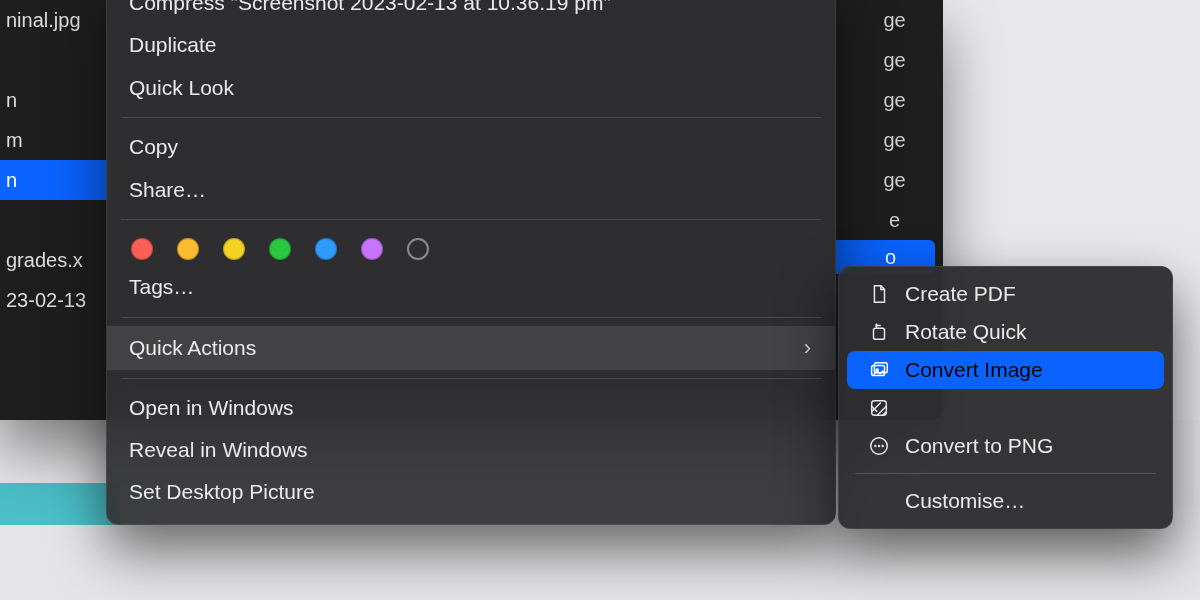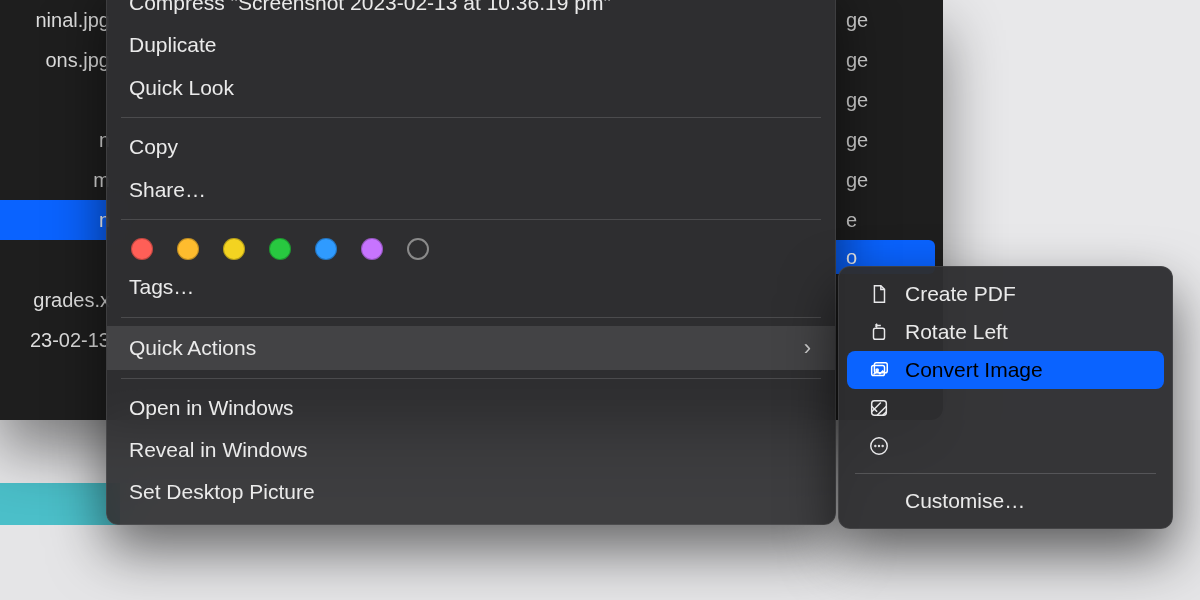--- a/index.html
+++ b/index.html
@@ -17,21 +17,21 @@
   .bg-light { position:absolute; left:0; right:0; bottom:0; height:180px; background:#e5e5e7; }
   .bg-teal  { position:absolute; left:0; bottom:75px; width:120px; height:42px; background:#4bbfc9; }
   .window {
     position:absolute; left:0; top:0; width:943px; height:420px;
     background:#1e1e1e; border-bottom-right-radius:12px;
     box-shadow: 0 30px 60px rgba(0,0,0,.45);
   }
 
   
   .filelist { position:absolute; left:0; top:0; width:110px; }
-  .filelist .fi { height:40px; line-height:40px; padding-left:6px; white-space:nowrap; overflow:hidden; color:#ddd; font-size:20px;text-align:right; }
+  .filelist .fi { height:40px; line-height:40px; padding-left:6px; white-space:nowrap; overflow:hidden; color:#ddd; font-size:20px; }
   .filelist .sel { background:#0a63ff; color:#fff; }
   .filelist .spacer { height:40px; }
 
   
   .context-menu {
     position:absolute; left:106px; top:-25px; width:730px;
     background:rgba(48,48,50,0.92);
     border:1px solid rgba(255,255,255,0.08);
     border-radius:12px;
     padding:6px 0 10px;
@@ -49,21 +49,21 @@
   .menu-sep { height:1px; margin:8px 14px; background:rgba(255,255,255,0.14); }
   .chev { font-size:22px; color:#cfcfcf; margin-right:2px; }
 
   
   .tag-row { display:flex; gap:24px; padding:10px 24px 6px; align-items:center; }
   .tag-dot { width:22px; height:22px; border-radius:50%; box-shadow: inset 0 0 0 1px rgba(0,0,0,.25); }
   .tag-none { width:22px; height:22px; border-radius:50%; border:2px solid #8a8a8a; }
 
   
   .typecol { position:absolute; left:836px; top:0; width:107px; }
-  .typecol .tc { height:40px; line-height:40px; color:#cfcfcf; font-size:20px; text-align:left; padding-left:10px; overflow:hidden; }
+  .typecol .tc { height:40px; line-height:40px; color:#cfcfcf; font-size:20px; text-align:center; padding-left:10px; overflow:hidden; }
   .typecol .selrow { background:#0a63ff; color:#fff; border-top-right-radius:6px; border-bottom-right-radius:6px; margin-right:8px; height:34px; line-height:34px; }
 
   
   .submenu {
     position:absolute; left:838px; top:266px; width:335px;
     background:rgba(46,46,48,0.96);
     border:1px solid rgba(255,255,255,0.08);
     border-radius:12px;
     padding:8px 0;
     box-shadow: 0 25px 55px rgba(0,0,0,.6);
@@ -83,21 +83,20 @@
 </head>
 <body>
 
 <div class="bg-light"></div>
 <div class="bg-teal"></div>
 
 <div class="window">
 
   <div class="filelist">
     <div class="fi">ninal.jpg</div>
-    <div class="fi">ons.jpg</div>
     <div class="spacer"></div>
     <div class="fi">n</div>
     <div class="fi">m</div>
     <div class="fi sel">n</div>
     <div class="spacer"></div>
     <div class="fi">grades.x</div>
     <div class="fi">23-02-13</div>
   </div>
 
   <div class="typecol">
@@ -179,21 +178,21 @@
   </div>
 
 
   <div class="sub-item">
     <span class="ico">
       <svg viewBox="0 0 24 24" fill="none" stroke-width="1.6">
           <rect x="6" y="8" width="12" height="12" rx="2"></rect>
           <path d="M8 5h6M8 5l2-2M8 5l2 2"></path>
         </svg>
     </span>
-    <span>Rotate Left</span>
+    <span>Rotate Quick</span>
   </div>
 
   <div class="sub-item selected">
     <span class="ico">
       <svg viewBox="0 0 24 24" fill="none" stroke-width="1.6">
           <rect x="4" y="7" width="14" height="11" rx="2"></rect>
           <rect x="7" y="4" width="14" height="11" rx="2"></rect>
           <circle cx="10" cy="12" r="1.2"></circle>
           <path d="M6 17l4-4 3 3 3-3 2 2"></path>
         </svg>
@@ -212,20 +211,21 @@
 
   <div class="sub-item">
     <span class="ico">
       <svg viewBox="0 0 24 24" fill="none" stroke-width="1.6">
           <circle cx="12" cy="12" r="9"></circle>
           <circle cx="8" cy="12" r="0.5" fill="#e8e8ea"></circle>
           <circle cx="12" cy="12" r="0.5" fill="#e8e8ea"></circle>
           <circle cx="16" cy="12" r="0.5" fill="#e8e8ea"></circle>
         </svg>
     </span>
+    <span>Convert to PNG</span>
   </div>
 
   <div class="sub-sep"></div>
 
   <div class="sub-item">
     <span class="ico"></span>
     <span>Customise…</span>
   </div>
 </div>
 

